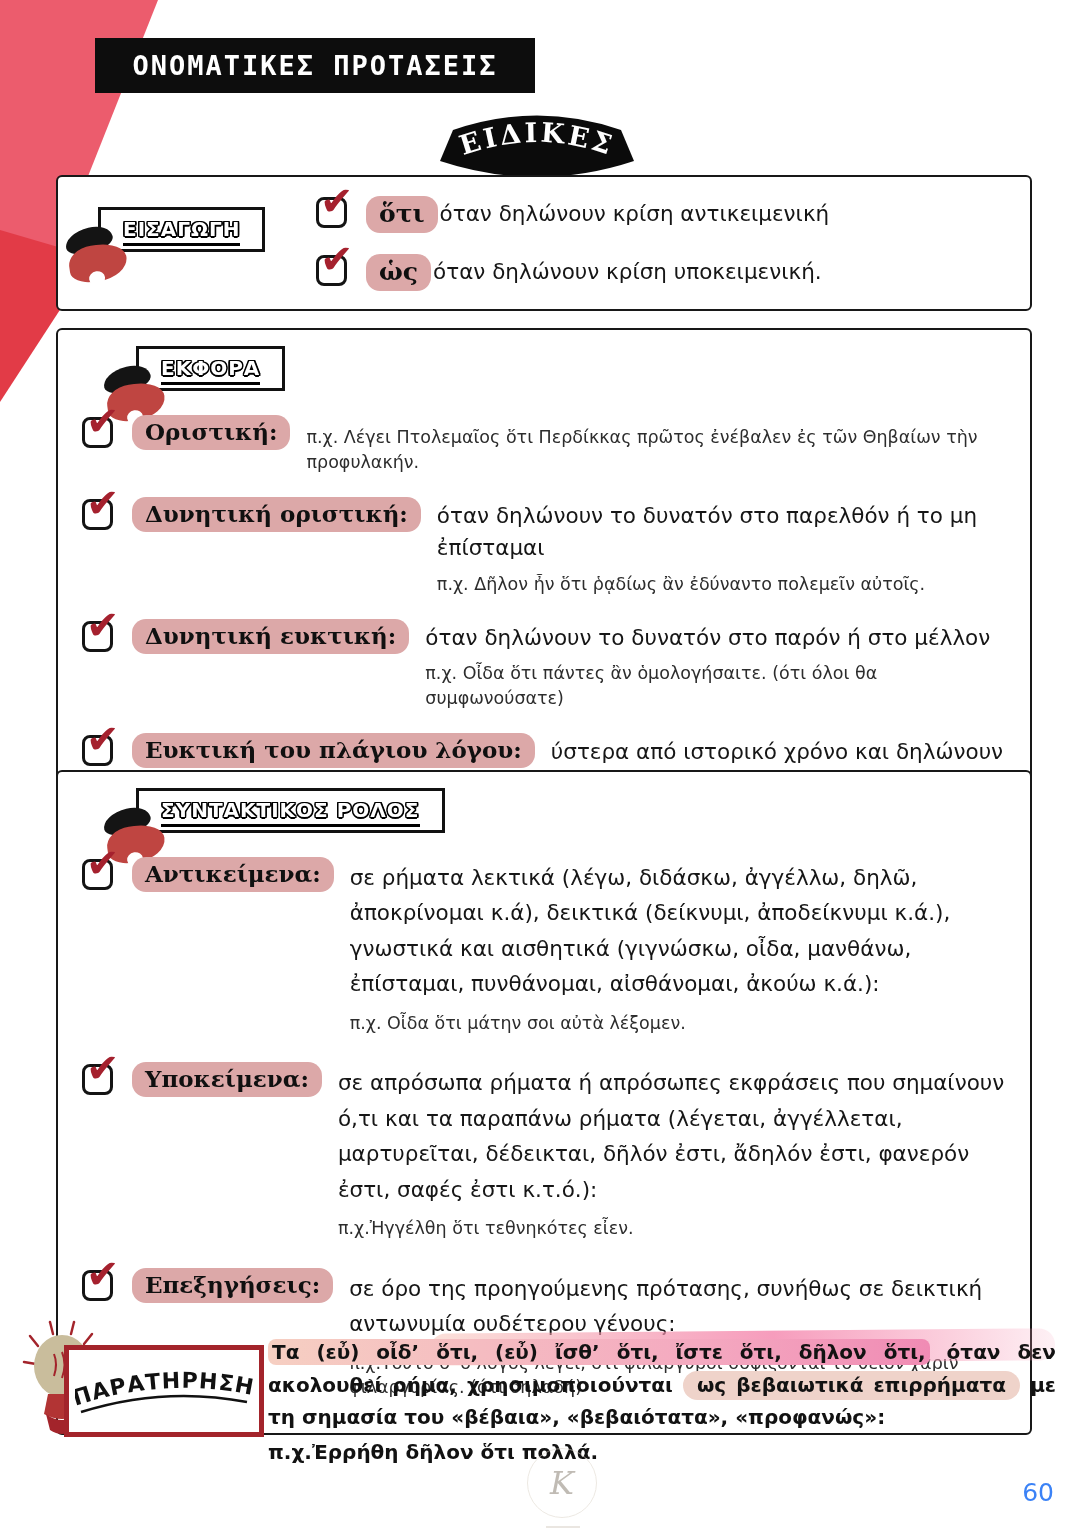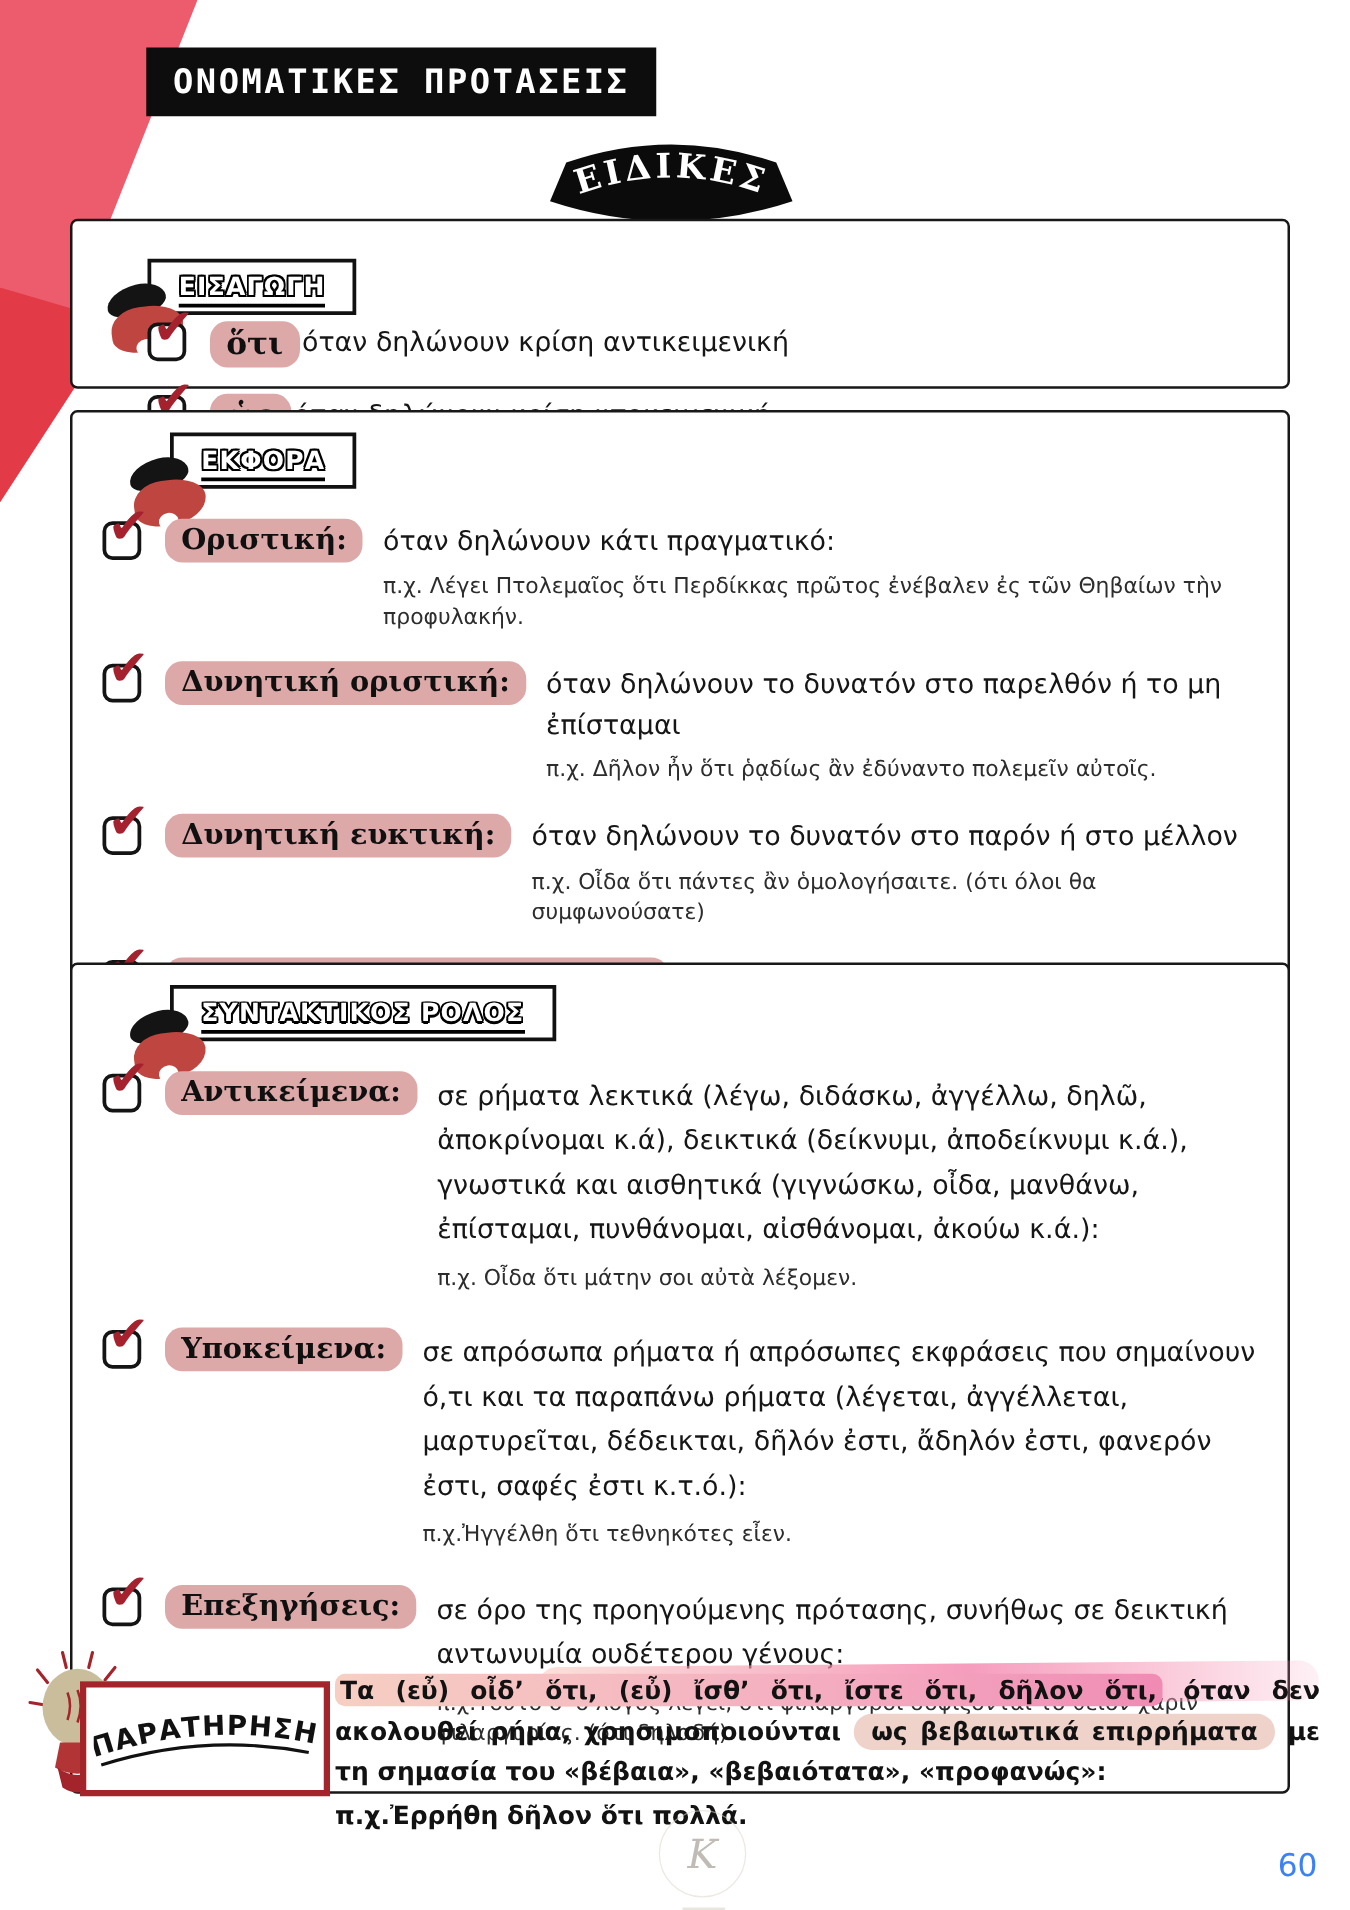--- a/index.html
+++ b/index.html
@@ -19,38 +19,38 @@
     clip-path:polygon(0 0, 100% 0, 0 100%);
   }
   .corner-dark {
     position:absolute; top:230px; left:0; width:94px; height:172px;
     background:#e23b47;
     clip-path:polygon(0 0, 100% 16%, 0 100%);
   }
 
   
   .title-banner {
-    position:absolute; left:95px; top:38px; width:408px; height:55px;
+    position:absolute; left:95px; top:38px; width:440px; height:55px;
     background:#0d0d0d;
-    display:flex; align-items:center; justify-content:center;margin-left:22px;
+    display:flex; align-items:center; justify-content:center;
   }
   .title-banner span {
     font-family:"DejaVu Sans Mono", monospace;
     font-weight:bold; font-size:27px; letter-spacing:2px; color:#ffffff;
   }
 
   
   .badge-wrap { position:absolute; left:437px; top:100px; }
 
   
   .frame {
     position:absolute; left:56px; width:976px;
     border:2.5px solid #181818; border-radius:6px; background:#fff;
   }
-  #box-intro { top:175px; height:136px; display:flex; padding:14px 18px 8px 60px;flex-direction:column; }
+  #box-intro { top:175px; height:136px; display:flex; padding:14px 18px 8px 40px; }
   #box-ekfora { top:328px; height:496px; padding:14px 16px 6px 16px; }
   #box-syntax { top:770px; height:665px; padding:14px 16px 6px 16px; }
 
   
   .label-box {
     position:relative; display:inline-block;
     border:3.5px solid #111; background:#fff;
     padding:7px 22px 8px;
   }
   .label-text {
@@ -220,21 +220,20 @@
     </div>
   </div>
 
   <div class="row">
     <span class="checkwrap">
       <span class="checkbox"></span>
       <span class="checkmark">✔</span>
     </span>
     <span class="pill">Οριστική:</span>
     <div class="body">
-      <div class="desc">όταν δηλώνουν κάτι πραγματικό:</div>
       <div class="example">π.χ. Λέγει Πτολεμαῖος ὅτι Περδίκκας πρῶτος ἐνέβαλεν ἐς τῶν Θηβαίων τὴν προφυλακήν.</div>
     </div>
   </div>
 
   <div class="row">
     <span class="checkwrap">
       <span class="checkbox"></span>
       <span class="checkmark">✔</span>
     </span>
     <span class="pill">Δυνητική οριστική:</span>

